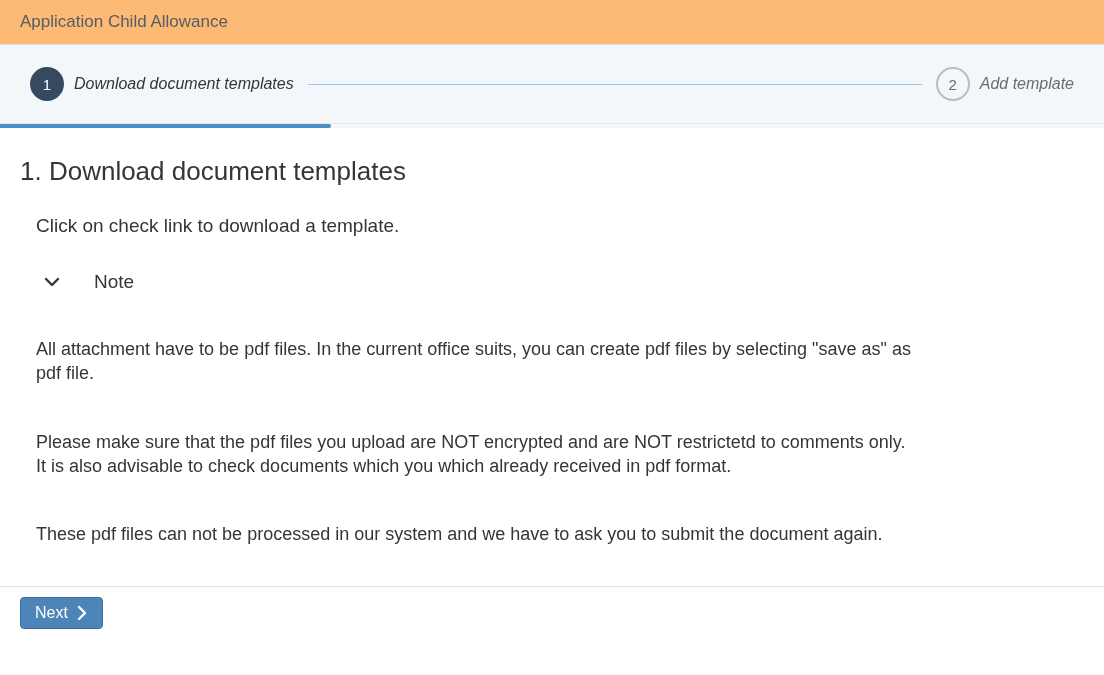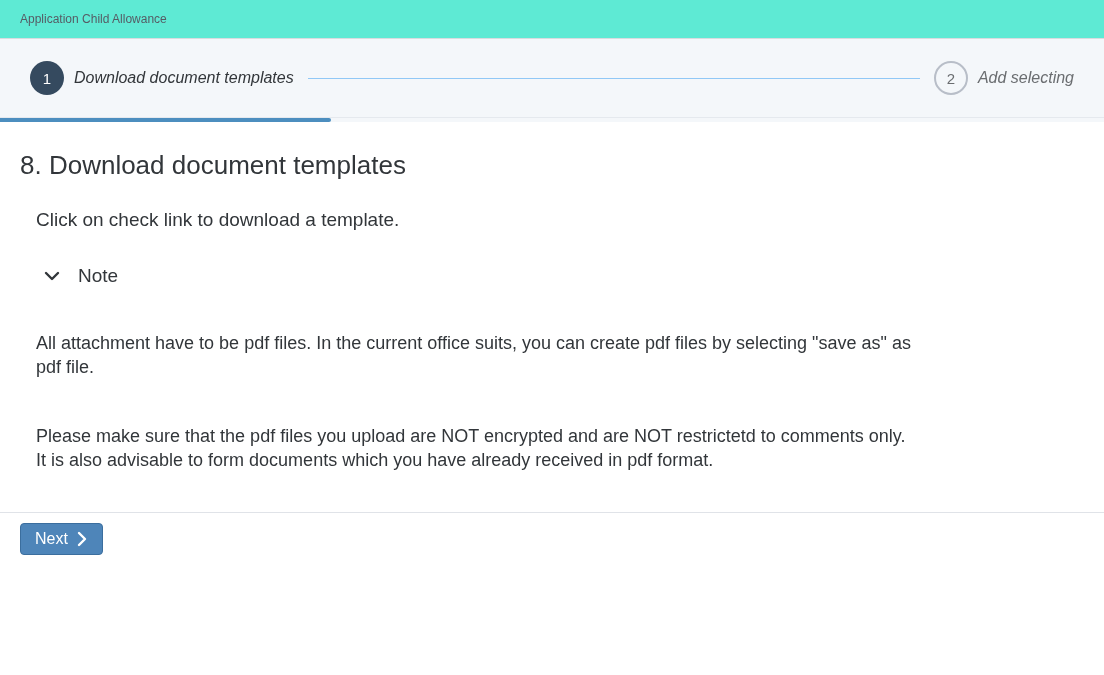--- a/index.html
+++ b/index.html
@@ -3,23 +3,23 @@
   <meta charset="utf-8">
   <style>
     * { margin: 0; padding: 0; box-sizing: border-box; }
     body {
       font-family: "Segoe UI", Arial, Helvetica, sans-serif;
       background: #ffffff;
       color: #32363a;
       width: 1104px;
     }
     .header-bar {
-      background: #5eead4;
+      background: #fdba74;
       padding: 12px 20px;
-      font-size: 12px;
+      font-size: 17px;
       color: #565c65;
       border-bottom: 1px solid #d9dce0;
     }
     .wizard-strip {
       background: #f4f7fa;
       padding: 22px 30px 22px 30px;
       display: flex;
       align-items: center;
       border-bottom: 1px solid #e5e9ee;
     }
@@ -95,20 +95,21 @@
       align-items: center;
       gap: 16px;
       margin-left: 22px;
       margin-bottom: 24px;
       cursor: pointer;
     }
     .chevron svg { display: block; }
     .note-title {
       font-size: 19px;
       color: #32363a;
+      margin-left: 16px;
     }
     .note-body {
       font-size: 18px;
       line-height: 1.35;
       color: #32363a;
       margin-left: 16px;
       max-width: 880px;
     }
     .note-body p { margin-bottom: 24px; margin-top: 44px; }
     .note-body p:last-child { margin-bottom: 0; }
@@ -139,46 +140,47 @@
 </div>
 
 <div class="wizard-strip">
   <div class="wizard-step">
     <span class="step-circle active">1</span>
     <span class="step-label">Download document templates</span>
   </div>
   <div class="wizard-line"></div>
   <div class="wizard-step">
     <span class="step-circle inactive">2</span>
-    <span class="step-label inactive">Add selecting</span>
+    <span class="step-label inactive">Add template</span>
   </div>
 </div>
 
 <div class="progress-rail">
   <div class="progress-fill"></div>
 </div>
 
 <div class="content">
-  <h1 class="section-title">8. Download document templates</h1>
+  <h1 class="section-title">1. Download document templates</h1>
 
   <div class="intro-line">Click on check link to download a template.</div>
 
 
   <div class="note-header">
     <span class="chevron">
       <svg width="20" height="20" viewBox="0 0 20 20">
           <path d="M4 7 L10 13 L16 7" fill="none" stroke="#32363a" stroke-width="2.4" stroke-linecap="round" stroke-linejoin="round"></path>
         </svg>
     </span>
     <span class="note-title">Note</span>
   </div>
 
   <div class="note-body">
     <p>All attachment have to be pdf files. In the current office suits, you can create pdf files by selecting "save as" as pdf file.</p>
-    <p>Please make sure that the pdf files you upload are NOT encrypted and are NOT restrictetd to comments only. It is also advisable to form documents which you have already received in pdf format.</p>
+    <p>Please make sure that the pdf files you upload are NOT encrypted and are NOT restrictetd to comments only. It is also advisable to check documents which you which already received in pdf format.</p>
+    <p>These pdf files can not be processed in our system and we have to ask you to submit the document again.</p>
   </div>
 </div>
 
 <div class="footer">
   <button class="next-btn">
     <span>Next</span>
     <span>
       <svg width="16" height="16" viewBox="0 0 16 16">
           <path d="M5 2 L11 8 L5 14" fill="none" stroke="#ffffff" stroke-width="2.4" stroke-linecap="round" stroke-linejoin="round"></path>
         </svg>

